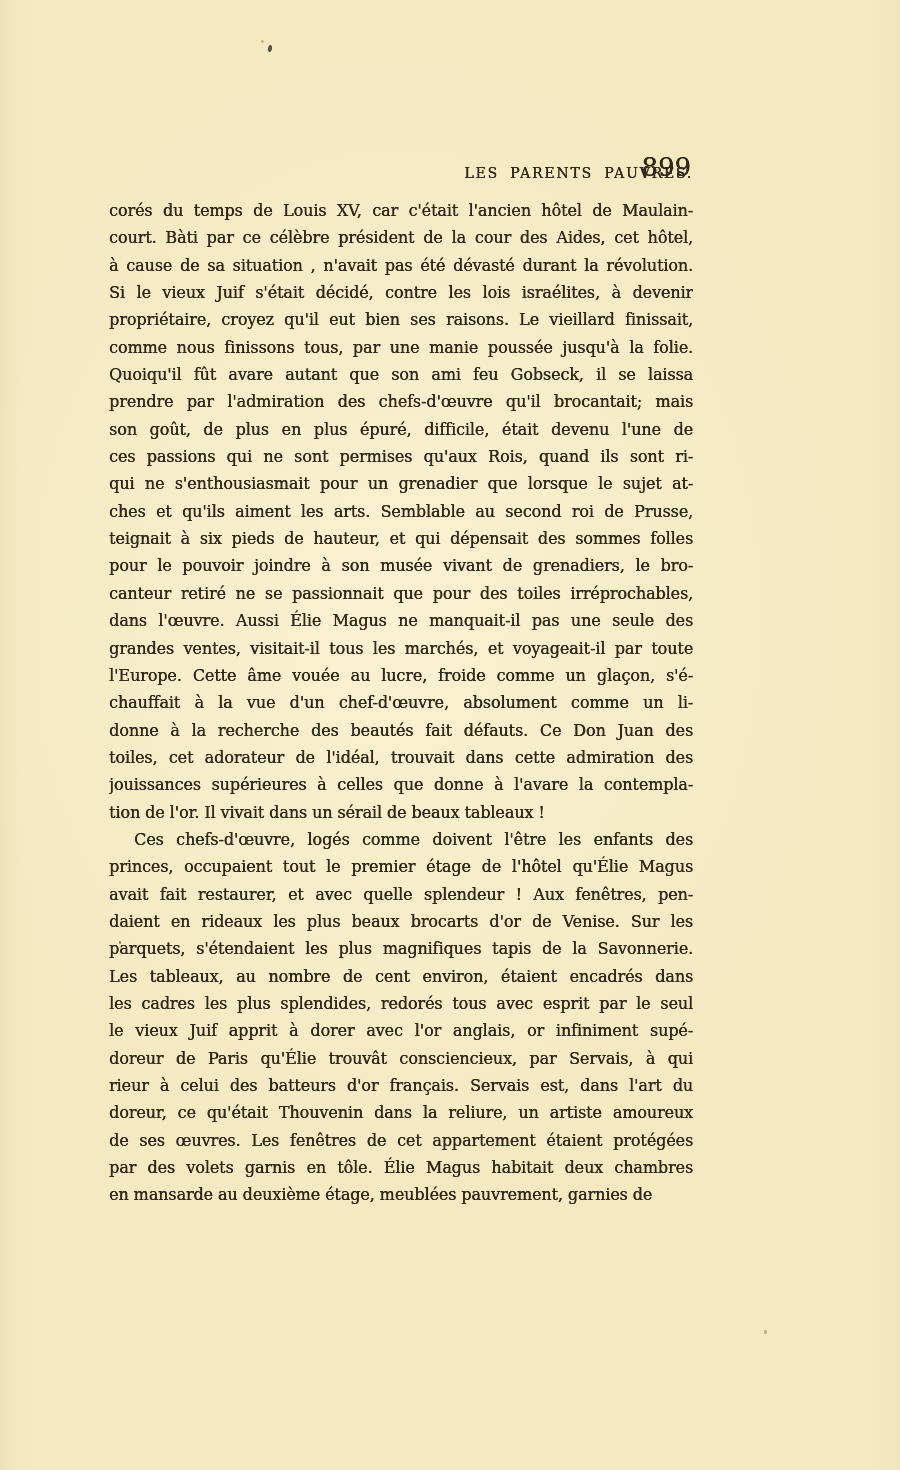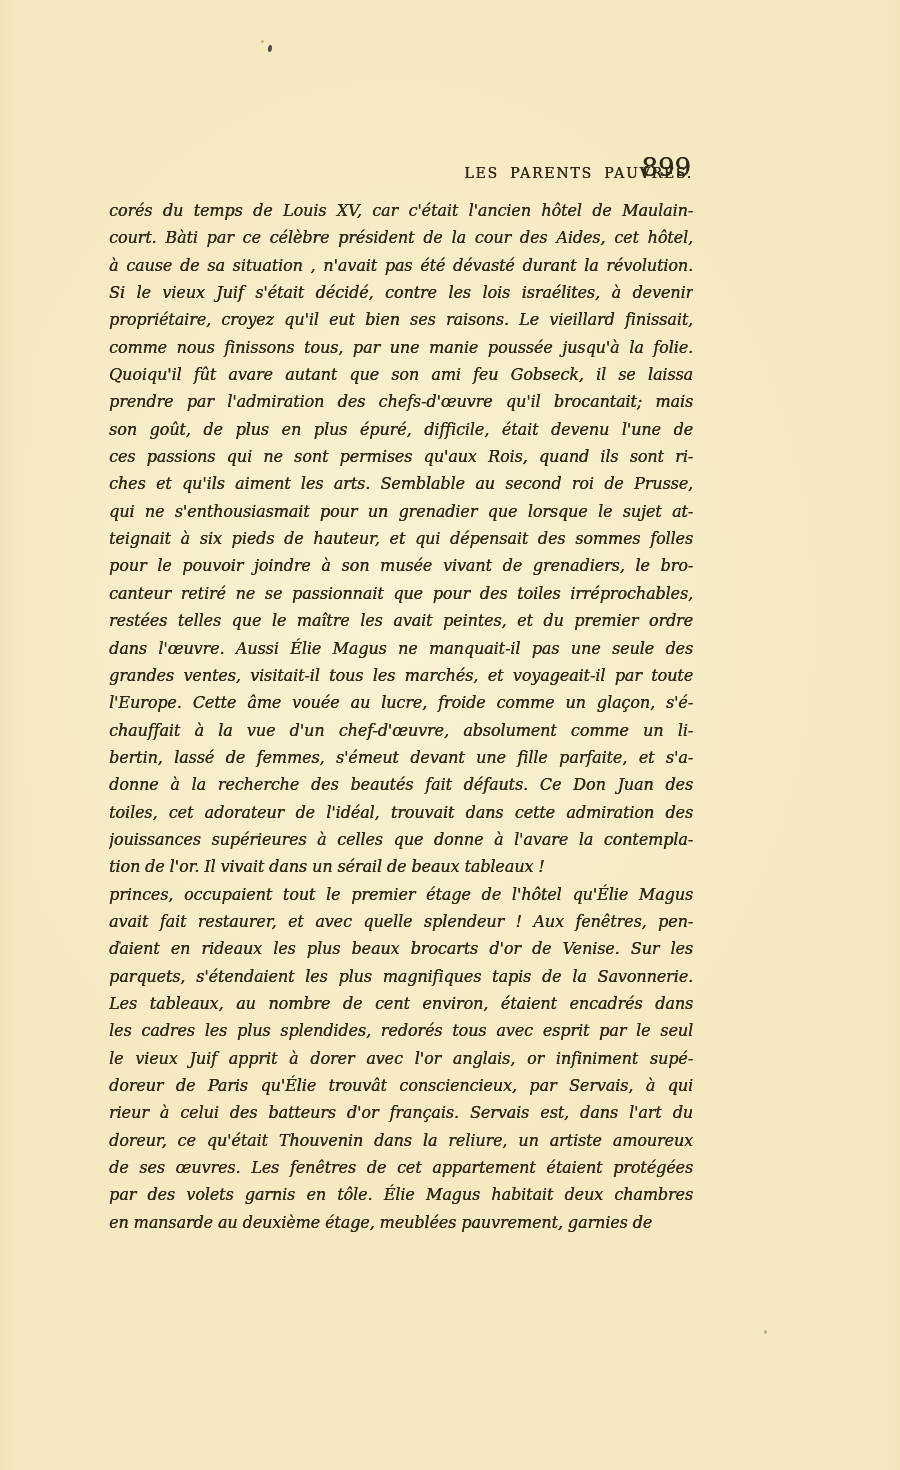--- a/index.html
+++ b/index.html
@@ -38,21 +38,20 @@
     color:var(--ink);
     text-shadow:0.3px 0 0 currentColor;
   }
   .textblock{
     position:absolute;left:109px;top:197px;width:584px;
     font-size:16px;
     letter-spacing:-0.1px;
     line-height:27.35px;
     color:var(--ink);
     text-shadow:0.3px 0 0 currentColor;
-    font-style:italic;
   }
   .line{
     height:27.35px;
     overflow:hidden;
     text-align:justify;
     text-align-last:justify;
   }
   .line.par-first{text-indent:25px;}
   .line.par-last{text-align-last:left;}
   .speck{
@@ -81,35 +80,34 @@
       <div class="line">corés du temps de Louis XV, car c'était l'ancien hôtel de Maulain-</div>
       <div class="line">court. Bàti par ce célèbre président de la cour des Aides, cet hôtel,</div>
       <div class="line">à cause de sa situation , n'avait pas été dévasté durant la révolution.</div>
       <div class="line">Si le vieux Juif s'était décidé, contre les lois israélites, à devenir</div>
       <div class="line">propriétaire, croyez qu'il eut bien ses raisons. Le vieillard finissait,</div>
       <div class="line">comme nous finissons tous, par une manie poussée jusqu'à la folie.</div>
       <div class="line">Quoiqu'il fût avare autant que son ami feu Gobseck, il se laissa</div>
       <div class="line">prendre par l'admiration des chefs-d'œuvre qu'il brocantait; mais</div>
       <div class="line">son goût, de plus en plus épuré, difficile, était devenu l'une de</div>
       <div class="line">ces passions qui ne sont permises qu'aux Rois, quand ils sont ri-</div>
+      <div class="line">qui ne s'enthousiasmait pour un grenadier que lorsque le sujet at-</div>
       <div class="line">ches et qu'ils aiment les arts. Semblable au second roi de Prusse,</div>
-      <div class="line">qui ne s'enthousiasmait pour un grenadier que lorsque le sujet at-</div>
       <div class="line">teignait à six pieds de hauteur, et qui dépensait des sommes folles</div>
       <div class="line">pour le pouvoir joindre à son musée vivant de grenadiers, le bro-</div>
       <div class="line">canteur retiré ne se passionnait que pour des toiles irréprochables,</div>
-      <div class="line">restées telles que le maître les avait peintes, et du premier ordre</div>
       <div class="line">dans l'œuvre. Aussi Élie Magus ne manquait-il pas une seule des</div>
       <div class="line">grandes ventes, visitait-il tous les marchés, et voyageait-il par toute</div>
       <div class="line">l'Europe. Cette âme vouée au lucre, froide comme un glaçon, s'é-</div>
       <div class="line">chauffait à la vue d'un chef-d'œuvre, absolument comme un li-</div>
-      <div class="line">bertin, lassé de femmes, s'émeut devant une fille parfaite, et s'a-</div>
       <div class="line">donne à la recherche des beautés fait défauts. Ce Don Juan des</div>
       <div class="line">toiles, cet adorateur de l'idéal, trouvait dans cette admiration des</div>
       <div class="line">jouissances supérieures à celles que donne à l'avare la contempla-</div>
       <div class="line par-last">tion de l'or. Il vivait dans un sérail de beaux tableaux !</div>
+      <div class="line par-first">Ces chefs-d'œuvre, logés comme doivent l'être les enfants des</div>
       <div class="line">princes, occupaient tout le premier étage de l'hôtel qu'Élie Magus</div>
       <div class="line">avait fait restaurer, et avec quelle splendeur ! Aux fenêtres, pen-</div>
       <div class="line">daient en rideaux les plus beaux brocarts d'or de Venise. Sur les</div>
       <div class="line">parquets, s'étendaient les plus magnifiques tapis de la Savonnerie.</div>
       <div class="line">Les tableaux, au nombre de cent environ, étaient encadrés dans</div>
       <div class="line">les cadres les plus splendides, redorés tous avec esprit par le seul</div>
       <div class="line">le vieux Juif apprit à dorer avec l'or anglais, or infiniment supé-</div>
       <div class="line">doreur de Paris qu'Élie trouvât consciencieux, par Servais, à qui</div>
       <div class="line">rieur à celui des batteurs d'or français. Servais est, dans l'art du</div>
       <div class="line">doreur, ce qu'était Thouvenin dans la reliure, un artiste amoureux</div>

